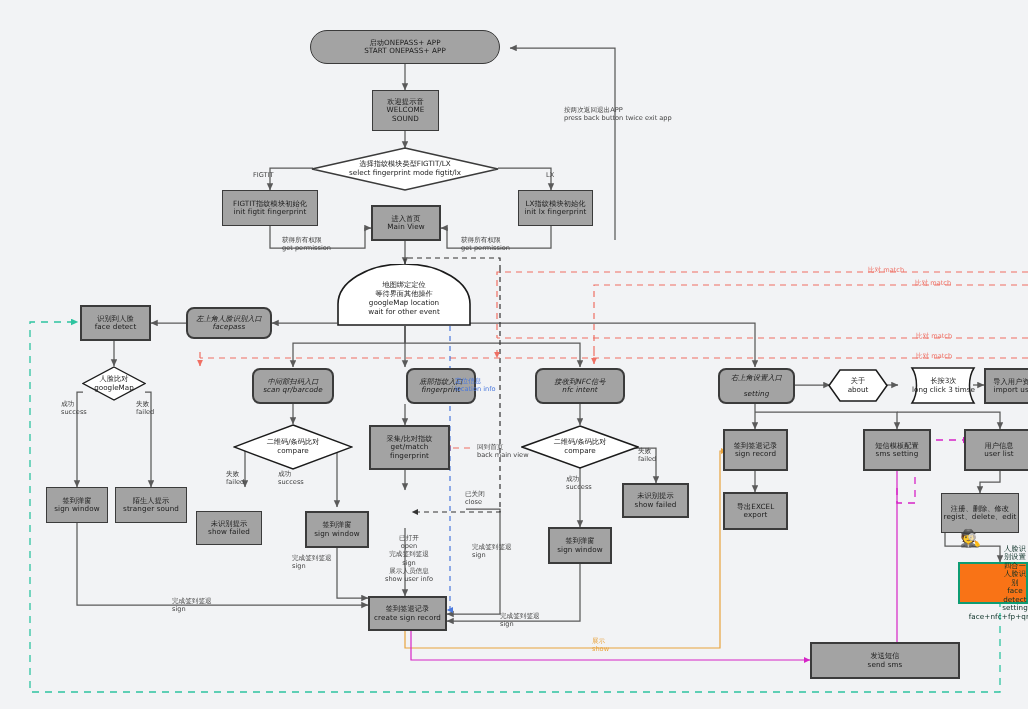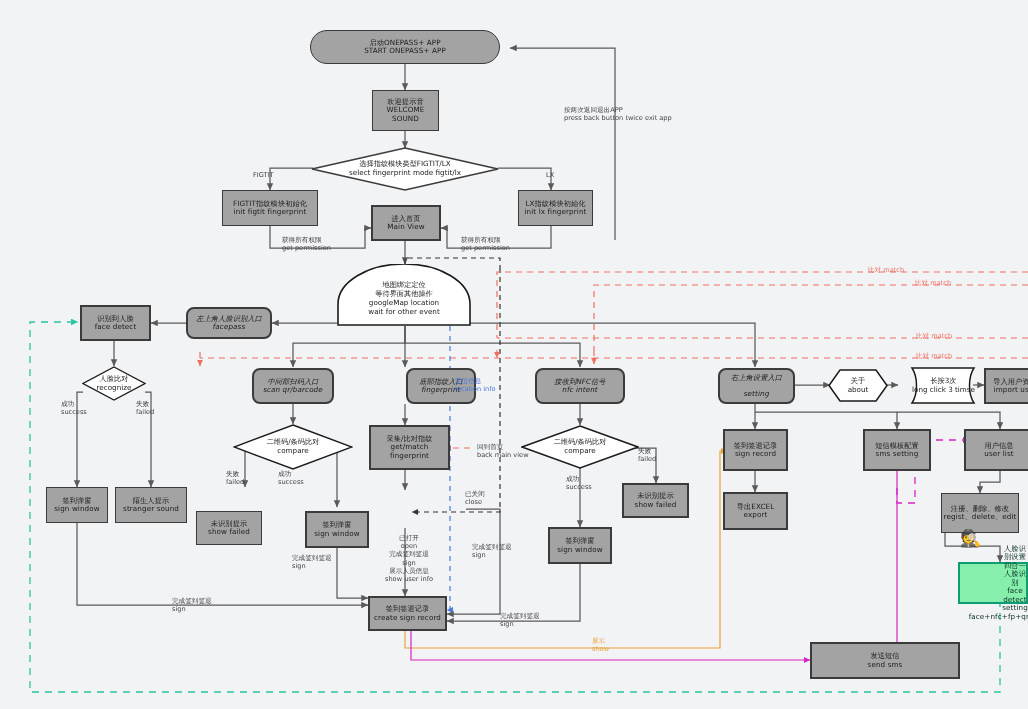--- a/index.html
+++ b/index.html
@@ -21,21 +21,21 @@
     border:1.6px solid #3b3b3b;
     color:#1b1b1b;
     line-height:1.18;
     z-index:3;
   }
   .node .cn{font-size:7.2px;letter-spacing:.1px;}
   .node .en{font-size:7.2px;letter-spacing:.1px;}
   .rect{border-radius:0;}
   .round{border-radius:8px;font-style:italic;}
   .stadium{border-radius:40px;}
-  .green{background:#86efac;border-color:#0e9c73;color:#0a2f25;padding-left:44px;}
+  .green{background:#f97316;border-color:#0e9c73;color:#0a2f25;padding-left:44px;}
   .lbl{
     position:absolute;
     font-size:6.6px;
     color:#444;
     line-height:1.25;
     white-space:nowrap;
     z-index:4;
     background:transparent;
   }
   .lbl-red{color:#ef6f63;}
@@ -263,21 +263,21 @@
     <span class="cn">左上角人脸识别入口</span>
     <span class="en">facepass</span>
   </div>
 
   <div class="diamond" style="left:82px;top:366px;width:64px;height:35px;">
     <svg class="shapebg" viewBox="0 0 64 35" preserveAspectRatio="none">
       <polygon points="32,1 63,17.5 32,34 1,17.5" fill="#fff" stroke="#1b1b1b" stroke-width="1.4"></polygon>
     </svg>
     <div class="dtxt">
       <div>人脸比对</div>
-      <div>recognize</div>
+      <div>googleMap</div>
     </div>
   </div>
 
   <div class="node rect" style="left:46px;top:487px;width:62px;height:36px;">
     <span class="cn">签到弹窗</span>
     <span class="en">sign window</span>
   </div>
 
   <div class="node rect" style="left:115px;top:487px;width:72px;height:36px;">
     <span class="cn">陌生人提示</span>

